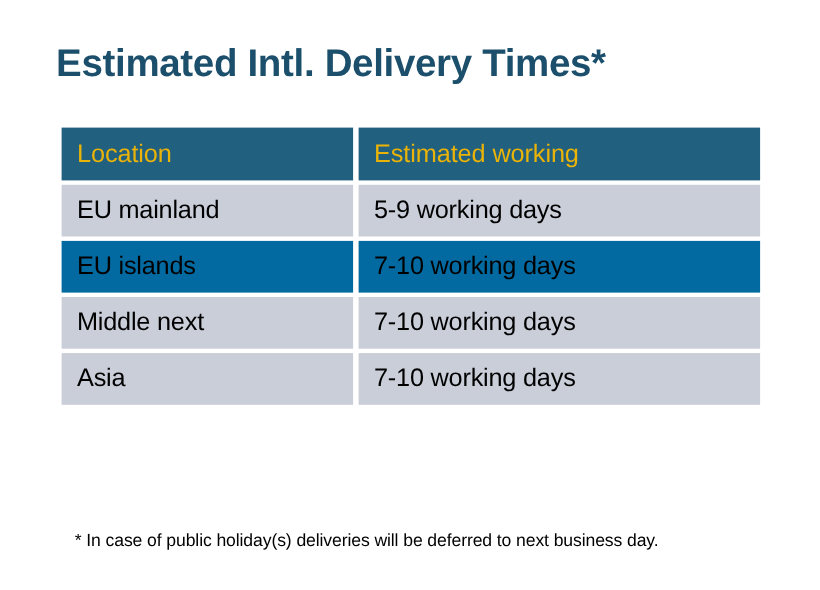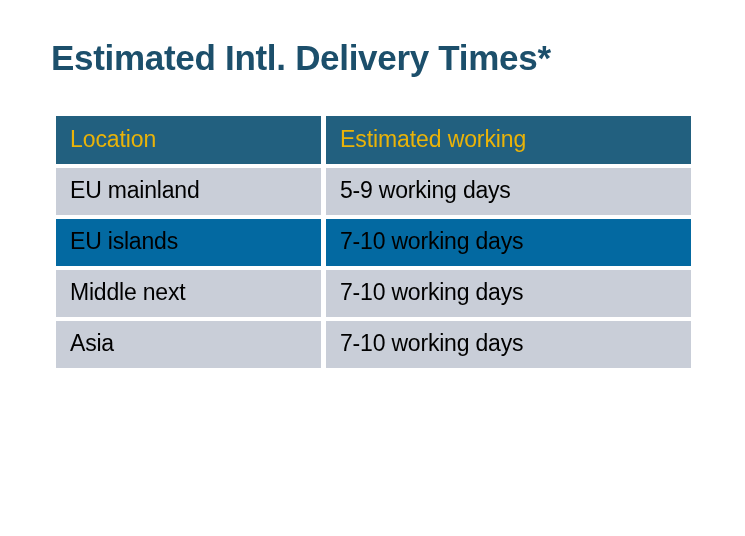--- a/index.html
+++ b/index.html
@@ -126,14 +126,15 @@
         <td>Middle next</td>
         <td>7-10 working days</td>
       </tr>
       <tr class="row-odd">
         <td>Asia</td>
         <td>7-10 working days</td>
       </tr>
     </tbody>
   </table>
 
+  <div class="table-footnote">* In case of public holiday(s) deliveries will be deferred to next business day.</div>
 
 </div>
 
 </body></html>

